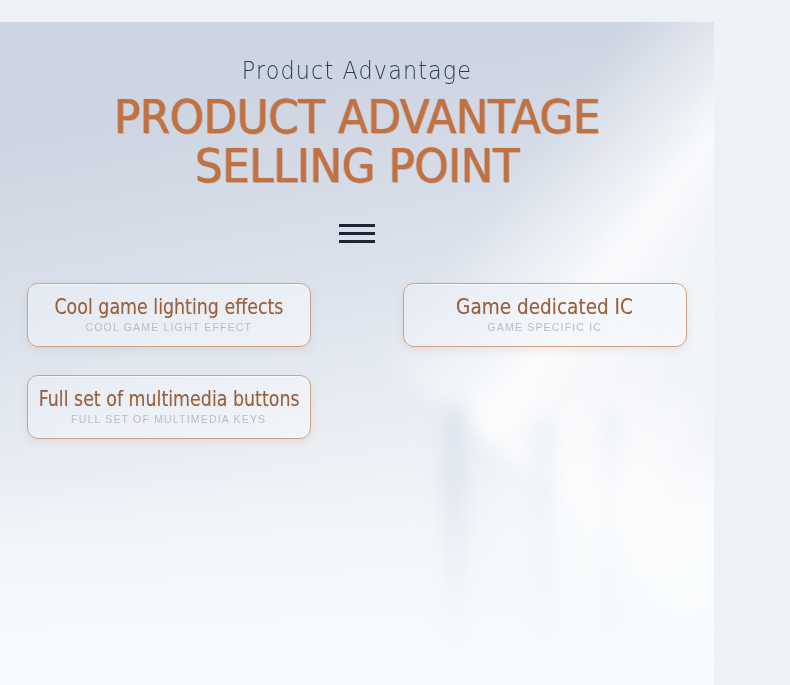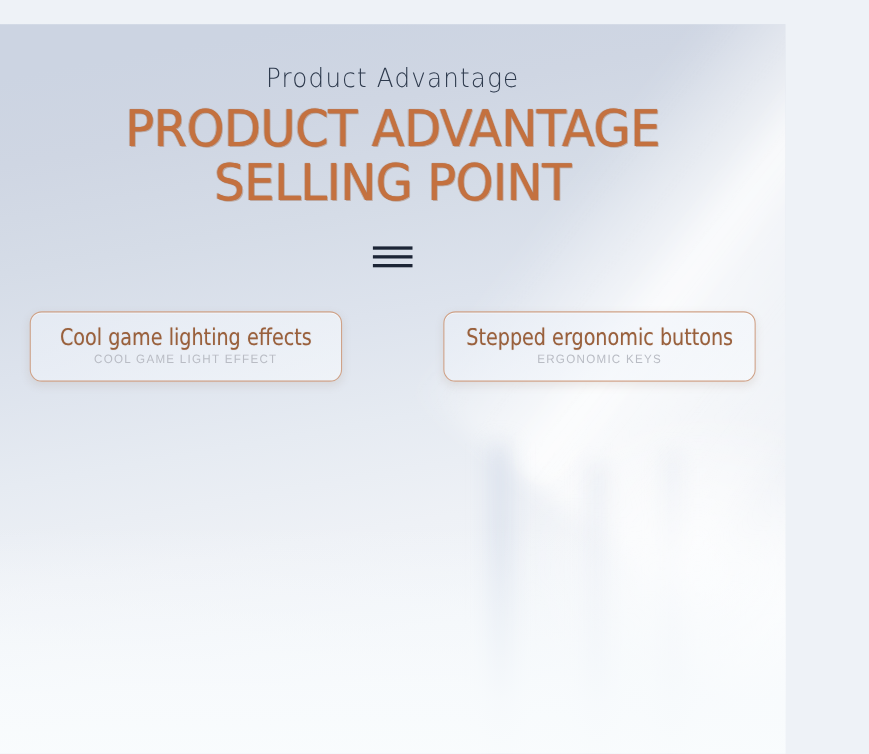--- a/index.html
+++ b/index.html
@@ -226,23 +226,27 @@
     <div class="bar"></div>
   </div>
 
   <div class="grid">
 
     <div class="card wide">
       <div class="card-title">Cool game lighting effects</div>
       <div class="card-sub">COOL GAME LIGHT EFFECT</div>
     </div>
 
-
+    <div class="card">
+      <div class="card-title">Game dedicated IC</div>
+      <div class="card-sub">GAME SPECIFIC IC</div>
+    </div>
 
     <div class="card wide">
-      <div class="card-title">Stepped ergonomic buttons</div>
-      <div class="card-sub">ERGONOMIC KEYS</div>
+      <div class="card-title">Full set of multimedia buttons</div>
+      <div class="card-sub">FULL SET OF MULTIMEDIA KEYS</div>
     </div>
+
 
 
 
   </div>
 </div>
 
 </body></html>

